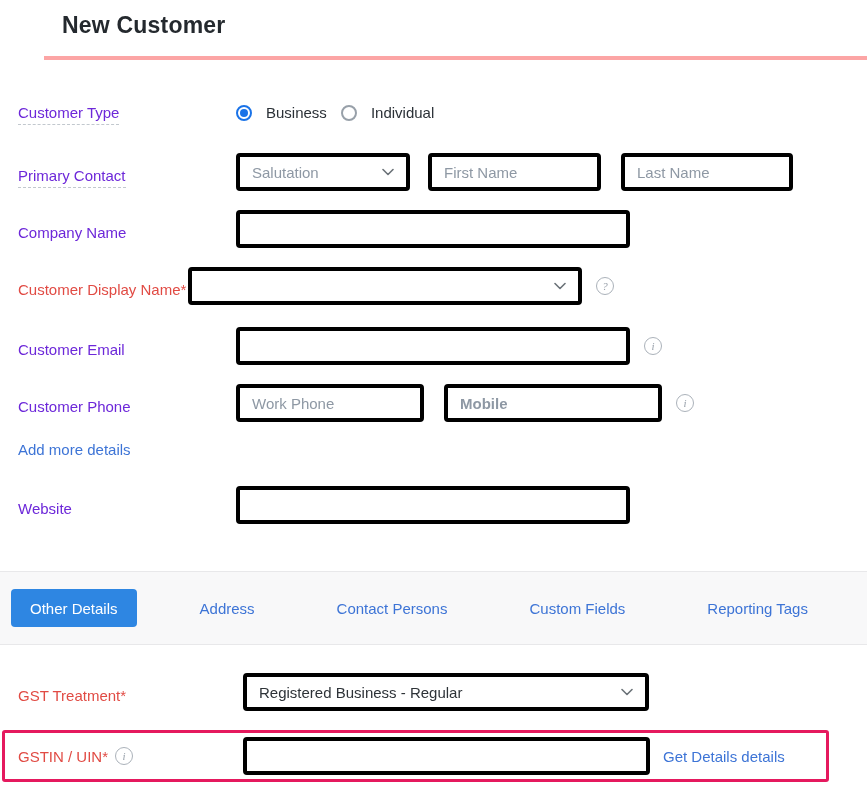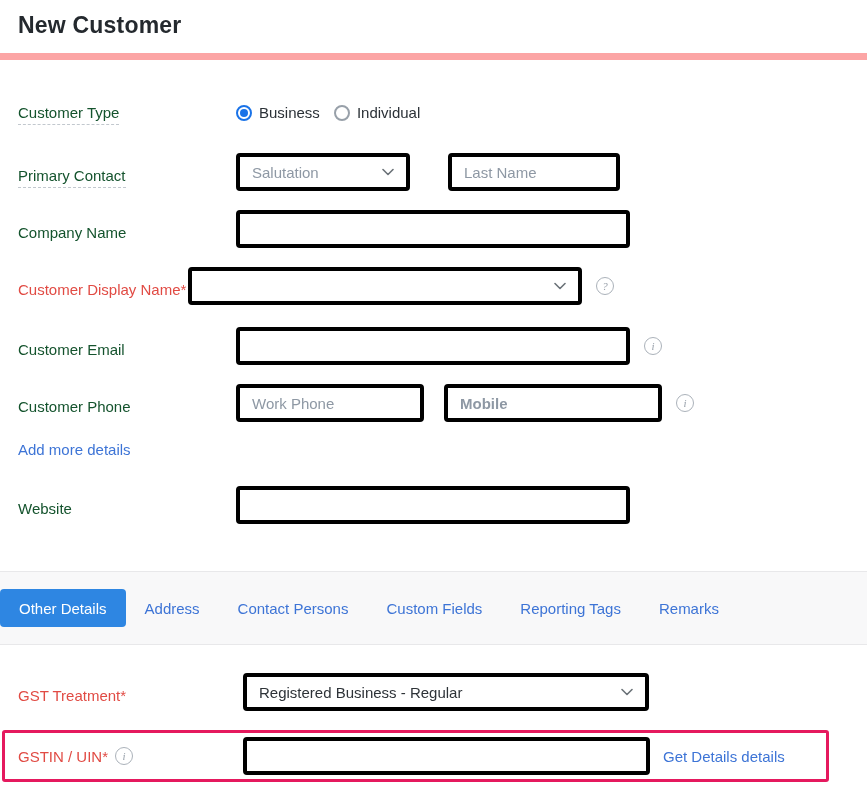--- a/index.html
+++ b/index.html
@@ -9,67 +9,67 @@
     --highlight-pink:#e5195e;
   }
   *{box-sizing:border-box;margin:0;padding:0;}
   html,body{background:#fff;}
   body{
     width:867px;height:788px;overflow:hidden;
     font-family:"Liberation Sans","DejaVu Sans",sans-serif;
     color:#32383e;position:relative;
   }
   
-  .header{padding:12px 18px 0;height:60px;border-bottom:7px solid #fca5a5;}
+  .header{padding:12px 18px 0;height:60px;border-bottom:4px solid #fca5a5;margin-left:44px;}
   .title{font-size:23px;font-weight:700;color:#24292e;letter-spacing:.2px;}
   
   .form-area{padding:40px 18px 0;}
   .row{display:flex;align-items:flex-start;margin-bottom:19px;}
-  .label{flex:0 0 218px;font-size:15px;color:#14532d;padding-top:10px;line-height:25px;}
+  .label{flex:0 0 218px;font-size:15px;color:#6d28d9;padding-top:10px;line-height:25px;}
   .label .lbl-inner{display:inline;}
   .label.tip .lbl-inner{border-bottom:1px dashed #c2c8ce;padding-bottom:3px;}
   .label.req{color:var(--required-red);}
   .label.narrow{max-width:170px;}
   .row-flat{align-items:center;margin-bottom:28px;}
   .row-flat .label{padding-top:0;}
   .ctl{
     height:38px;border:4px solid #000000;border-radius:4px;background:#fff;
     font-size:15px;color:#2e3338;padding:0 12px;outline:none;
     font-family:"Liberation Sans","DejaVu Sans",sans-serif;
   }
   input.ctl::placeholder{color:#8e98a4;opacity:1;}
   .w-main{width:394px;}
   .sel{display:flex;align-items:center;justify-content:space-between;cursor:pointer;}
   .sel .sel-text{color:#2e3338;}
   .sel .sel-text.ph{color:#8e98a4;}
   .chev{flex:0 0 auto;margin-left:10px;display:block;}
   
   .radio-group{display:flex;align-items:center;gap:14px;}
-  .radio-opt{display:flex;align-items:center;gap:7px;cursor:pointer;text-align:right;}
+  .radio-opt{display:flex;align-items:center;gap:14px;cursor:pointer;text-align:right;}
   .radio-dot{width:16px;height:16px;border-radius:50%;border:2px solid #98a0a9;background:#fff;position:relative;flex:0 0 auto;}
   .radio-dot.on{border-color:#1a73e8;}
   .radio-dot.on::after{content:"";position:absolute;inset:2px;border-radius:50%;background:#1a73e8;}
   .radio-label{font-size:15px;color:#2b3publics137;color:#2b3137;}
   
   .circ{
     width:18px;height:18px;border-radius:50%;border:1px solid #abb2ba;color:#98a0aa;
     font-size:11px;line-height:1;display:inline-flex;align-items:center;justify-content:center;
     flex:0 0 auto;font-family:"Liberation Serif","DejaVu Serif",serif;font-style:italic;
   }
   .row .circ.after{margin-left:14px;margin-top:10px;}
   .gap12{width:18px;flex:0 0 18px;}
   .gap20{width:20px;flex:0 0 20px;}
   .link{font-size:15px;color:var(--link-blue);text-decoration:none;cursor:pointer;}
   .add-details{display:inline-block;margin:-6px 0 28px 0;}
   
   .row-display{margin-bottom:22px;}
   
   .tabs-band{
     margin-top:47px;background:#f8f8f9;border-top:1px solid #e8e8ea;border-bottom:1px solid #e8e8ea;
-    padding:17px 0;display:flex;align-items:center;
+    padding:17px 11px;display:flex;align-items:center;gap:44px;
   }
   .tab{
     height:38px;display:inline-flex;align-items:center;padding:0 19px;border-radius:4px;
     font-size:15px;color:var(--link-blue);cursor:pointer;white-space:nowrap;
   }
   .tab.active{background:var(--accent-blue);color:#fff;}
   
   .bottom-area{padding:28px 18px 0;}
   .w-gst{width:406px;}
   .hl-box{
@@ -107,20 +107,21 @@
   
   <div class="row">
     <div class="label tip"><span class="lbl-inner">Primary Contact</span></div>
     <div class="ctl sel" style="width:174px">
       <span class="sel-text ph">Salutation</span>
       <svg class="chev" width="12" height="8" viewBox="0 0 12 8">
           <path d="M1 1.5 L6 6.5 L11 1.5" fill="none" stroke="#6b7278" stroke-width="1.6" stroke-linecap="round" stroke-linejoin="round"></path>
         </svg>
     </div>
     <span class="gap12"></span>
+    <input class="ctl" style="width: 173px;" placeholder="First Name">
     <span class="gap20"></span>
     <input class="ctl" style="width: 172px;" placeholder="Last Name">
   </div>
 
   
   <div class="row">
     <div class="label"><span class="lbl-inner">Company Name</span></div>
     <input class="ctl w-main" value="" style="">
   </div>
 

